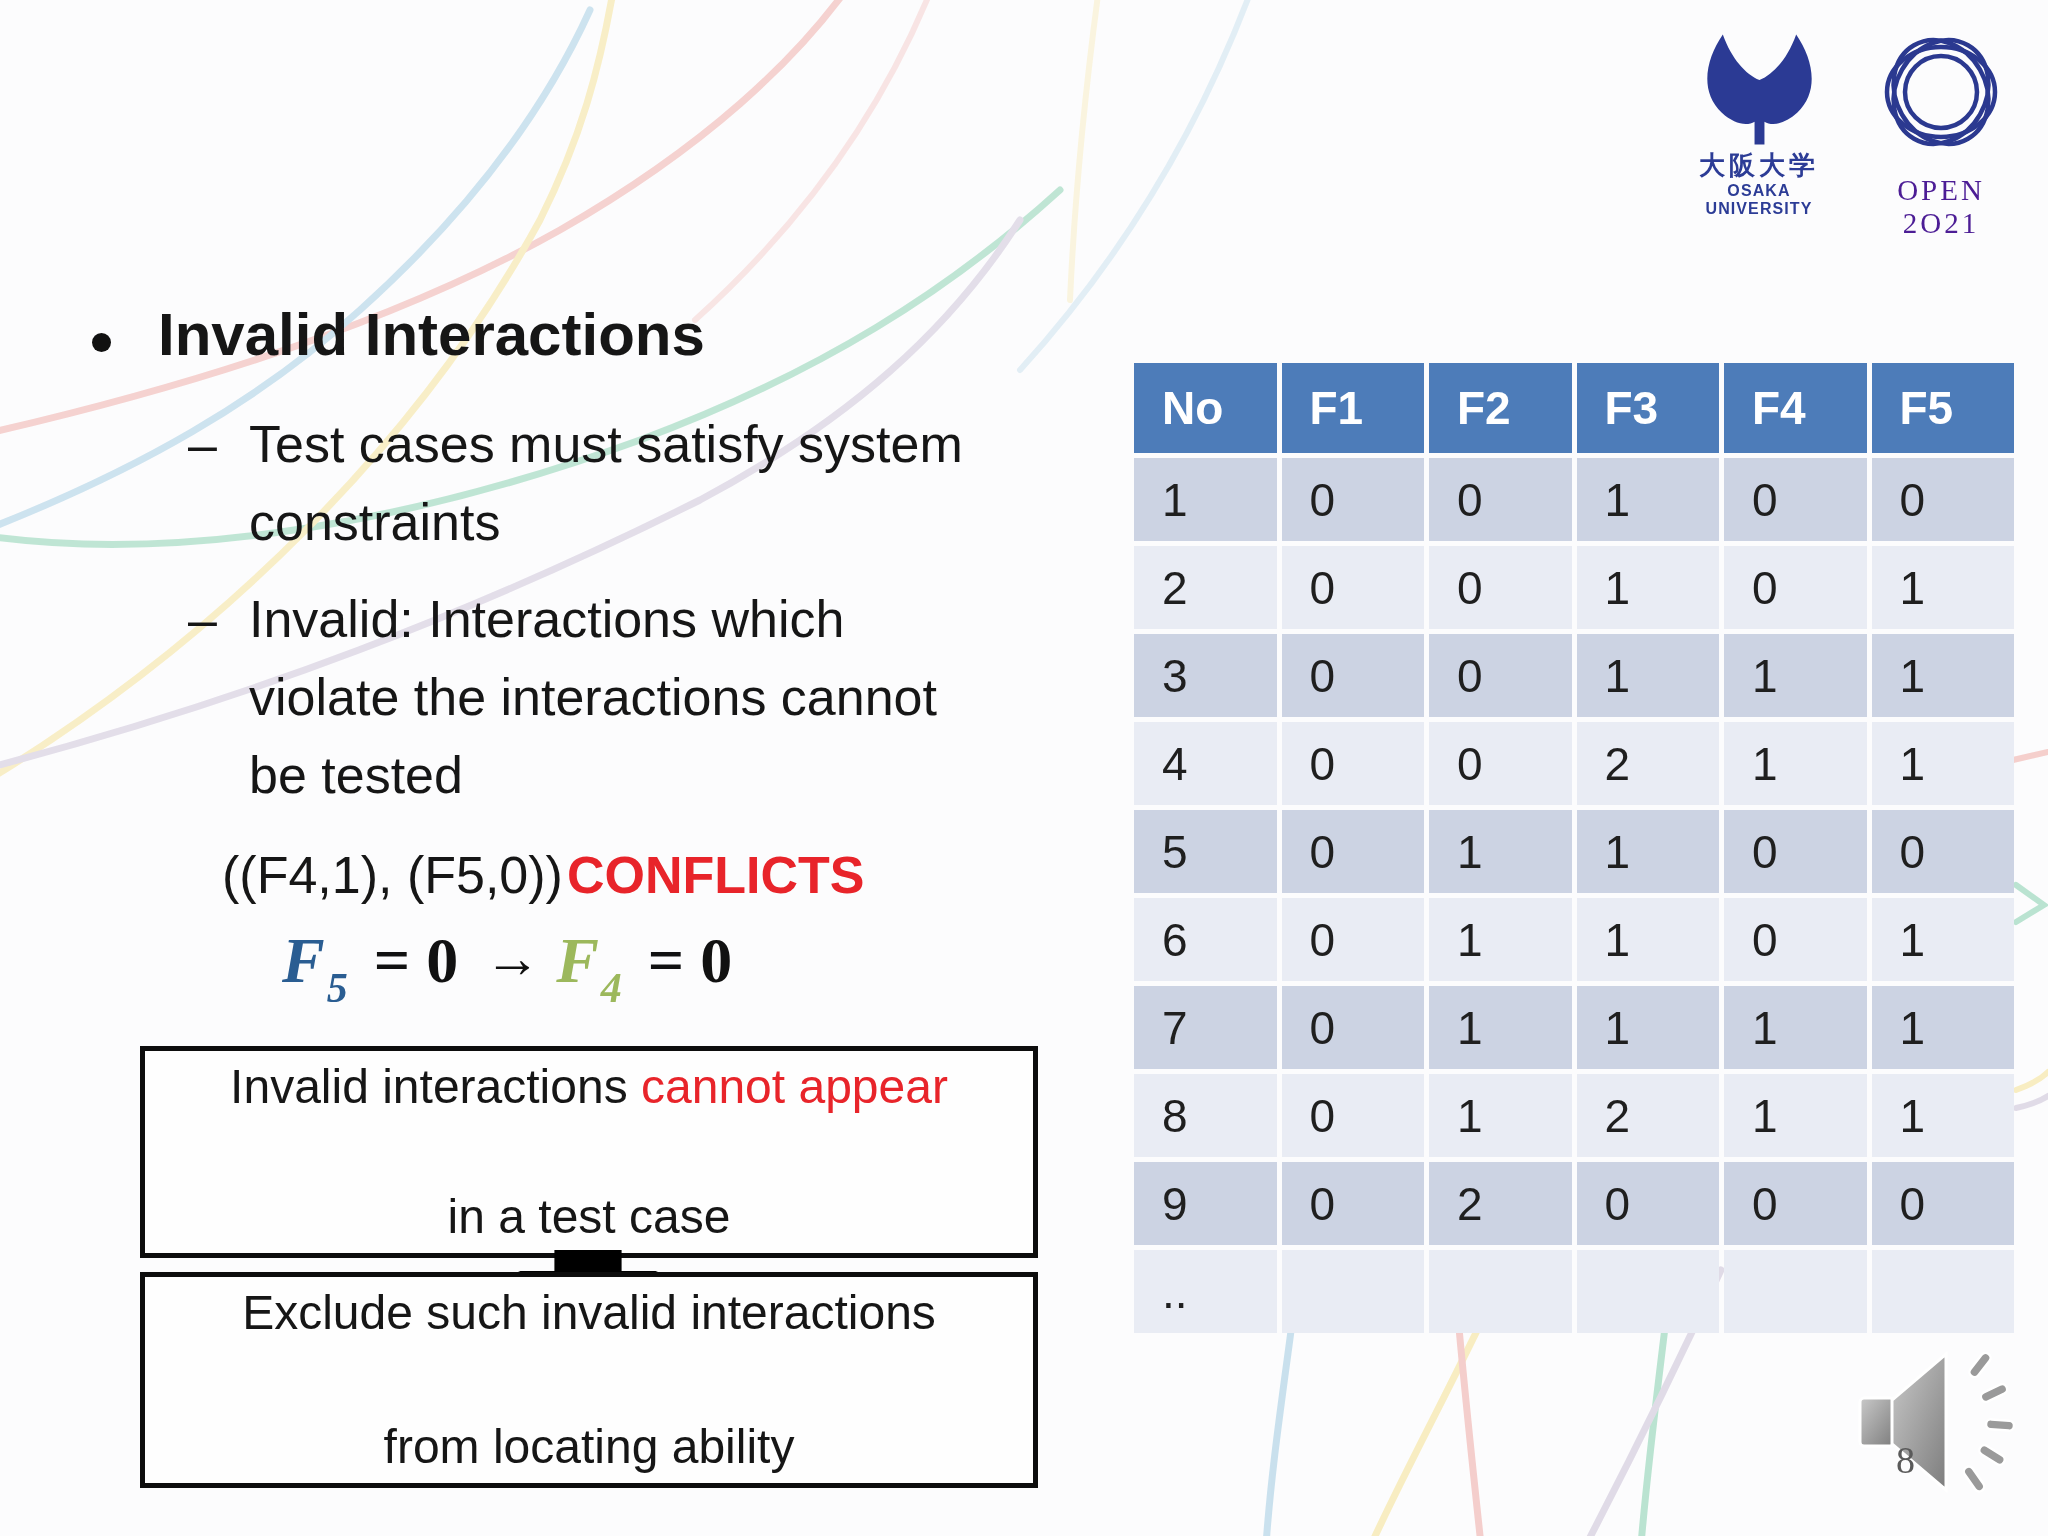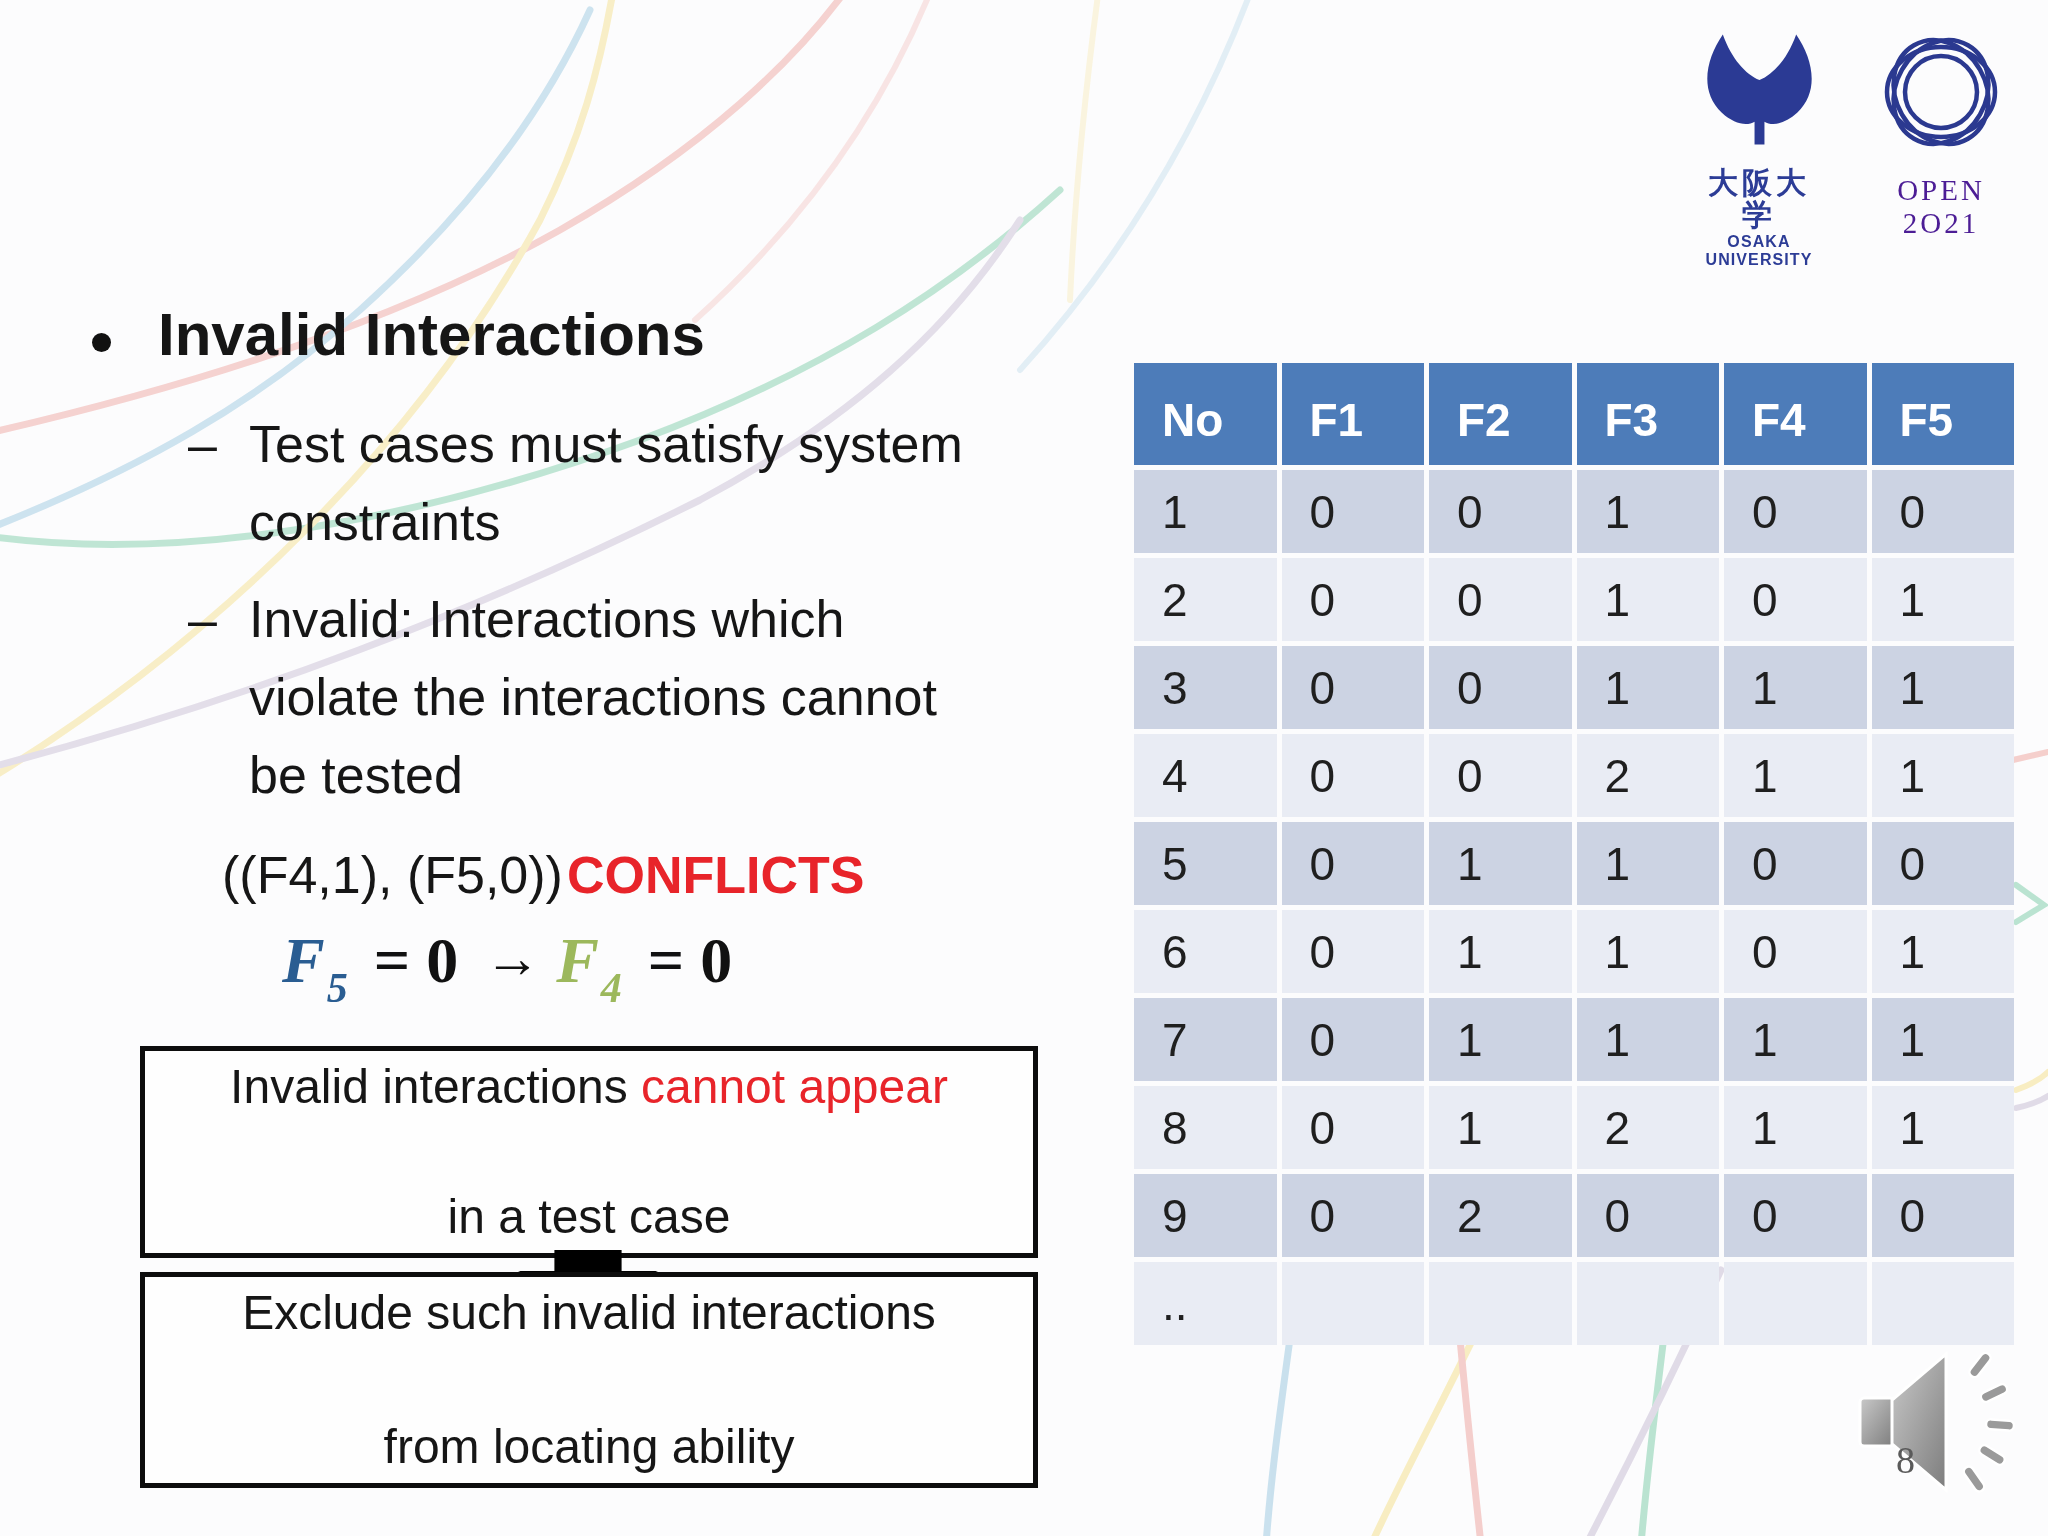--- a/index.html
+++ b/index.html
@@ -11,21 +11,21 @@
   .abs{position:absolute;}
 
   
   #bg-curves{position:absolute;left:0;top:0;width:2048px;height:1536px;z-index:0;}
 
   
   #title{left:85px;top:96px;font-size:66px;font-weight:700;letter-spacing:-1px;line-height:1.1;color:#141414;z-index:2;}
 
   
   #osaka-logo{left:1694px;top:26px;width:130px;z-index:2;text-align:center;}
-  #osaka-jp{font-size:30px;font-weight:700;color:#2c3c96;letter-spacing:4px;line-height:1.05;margin-top:21px;}
+  #osaka-jp{font-size:26px;font-weight:700;color:#2c3c96;letter-spacing:4px;line-height:1.05;margin-top:6px;}
   #osaka-en{font-size:16px;font-weight:700;color:#2c3c96;letter-spacing:1.1px;margin-top:3px;}
   #open-logo{left:1856px;top:28px;width:170px;z-index:2;text-align:center;}
   #open-label{font-family:"Liberation Serif",serif;font-size:29px;color:#4c1d95;letter-spacing:3px;margin-top:16px;}
 
   
   #bullet-dot{left:92px;top:333px;width:19px;height:19px;border-radius:50%;background:#111;z-index:2;}
   #bullet-heading{left:158px;top:300px;font-size:60px;font-weight:700;z-index:2;}
 
   
   .sub-para{left:188px;z-index:2;display:flex;flex-direction:row;}
@@ -53,21 +53,21 @@
   #flow-box-top{top:1046px;height:202px;}
   #flow-box-bottom{top:1272px;height:206px;}
   .flow-box .bl{font-size:48px;line-height:72px;white-space:nowrap;}
   .red-text{color:#e8242a;}
   #flow-arrow{left:518px;top:1250px;width:140px;height:50px;background:#000;z-index:2;
     clip-path:polygon(26% 0,74% 0,74% 42%,100% 42%,50% 100%,0 42%,26% 42%);}
 
   
   #table-wrap{left:1129px;top:358px;width:890px;z-index:2;}
   table{border-collapse:separate;border-spacing:5px 5px;width:100%;table-layout:fixed;}
-  th{background:#4d7cb9;color:#fff;font-size:46px;font-weight:700;text-align:left;padding:12px 0 0 28px;height:90px;}
+  th{background:#4d7cb9;color:#fff;font-size:46px;font-weight:700;text-align:left;padding:0 0 0 28px;height:90px;}
   td{font-size:46px;color:#1f1f1f;text-align:left;padding:0 0 0 28px;height:83px;}
   tbody tr:nth-child(odd) td{background:#ccd3e3;}
   tbody tr:nth-child(even) td{background:#e9ecf4;}
 
   
   #speaker{left:1852px;top:1342px;width:170px;height:160px;z-index:2;}
   #page-number{left:1896px;top:1438px;font-size:38px;color:#5a5a5a;z-index:3;font-family:"Liberation Serif",serif;}
 </style>
 </head>
 <body>

